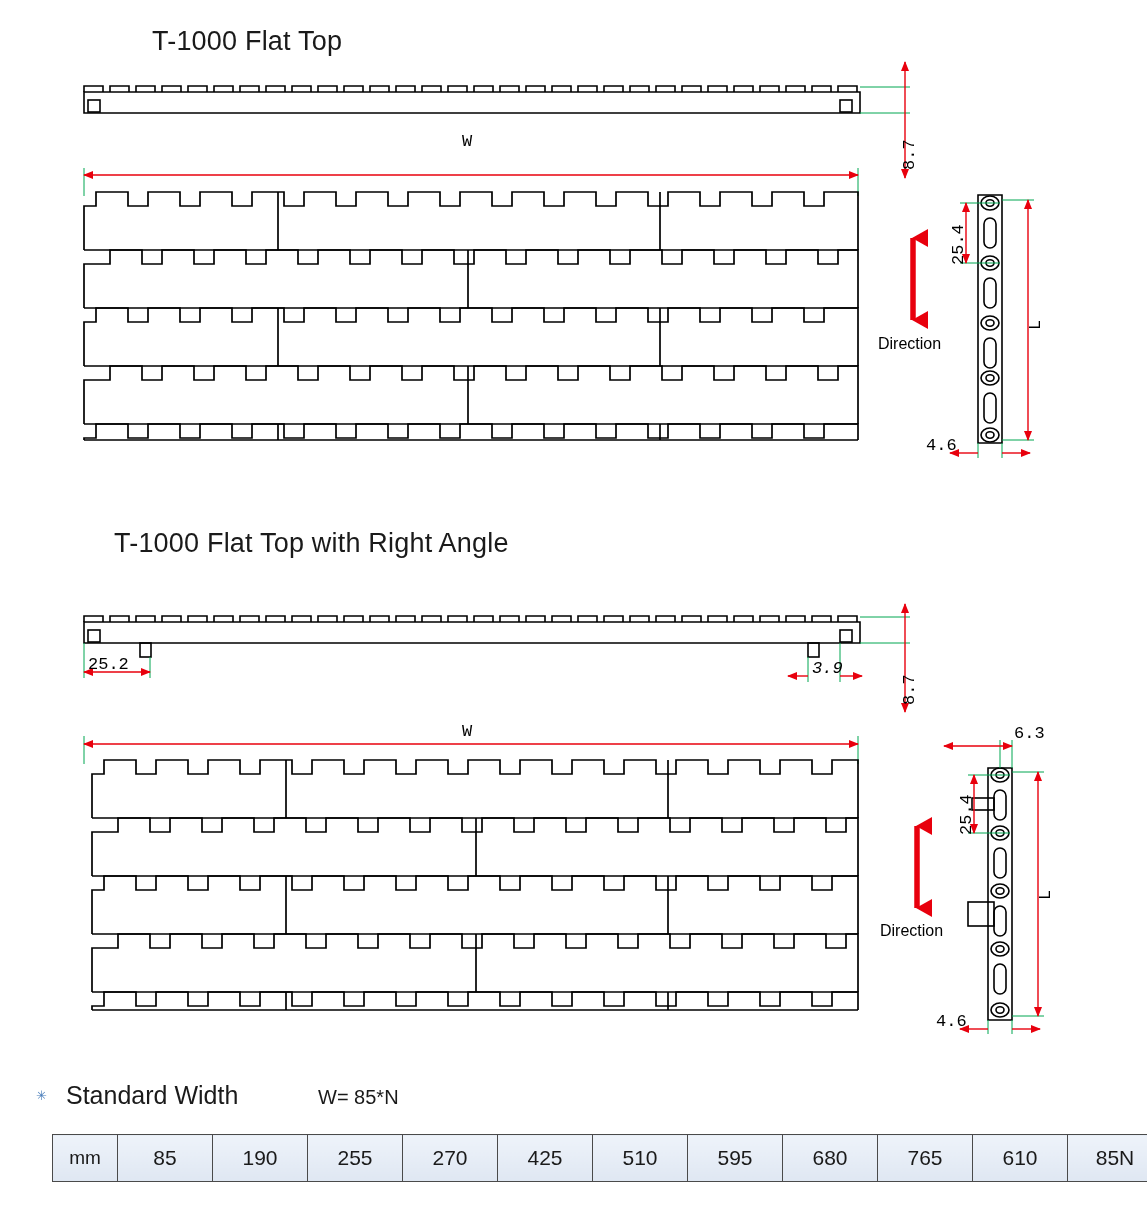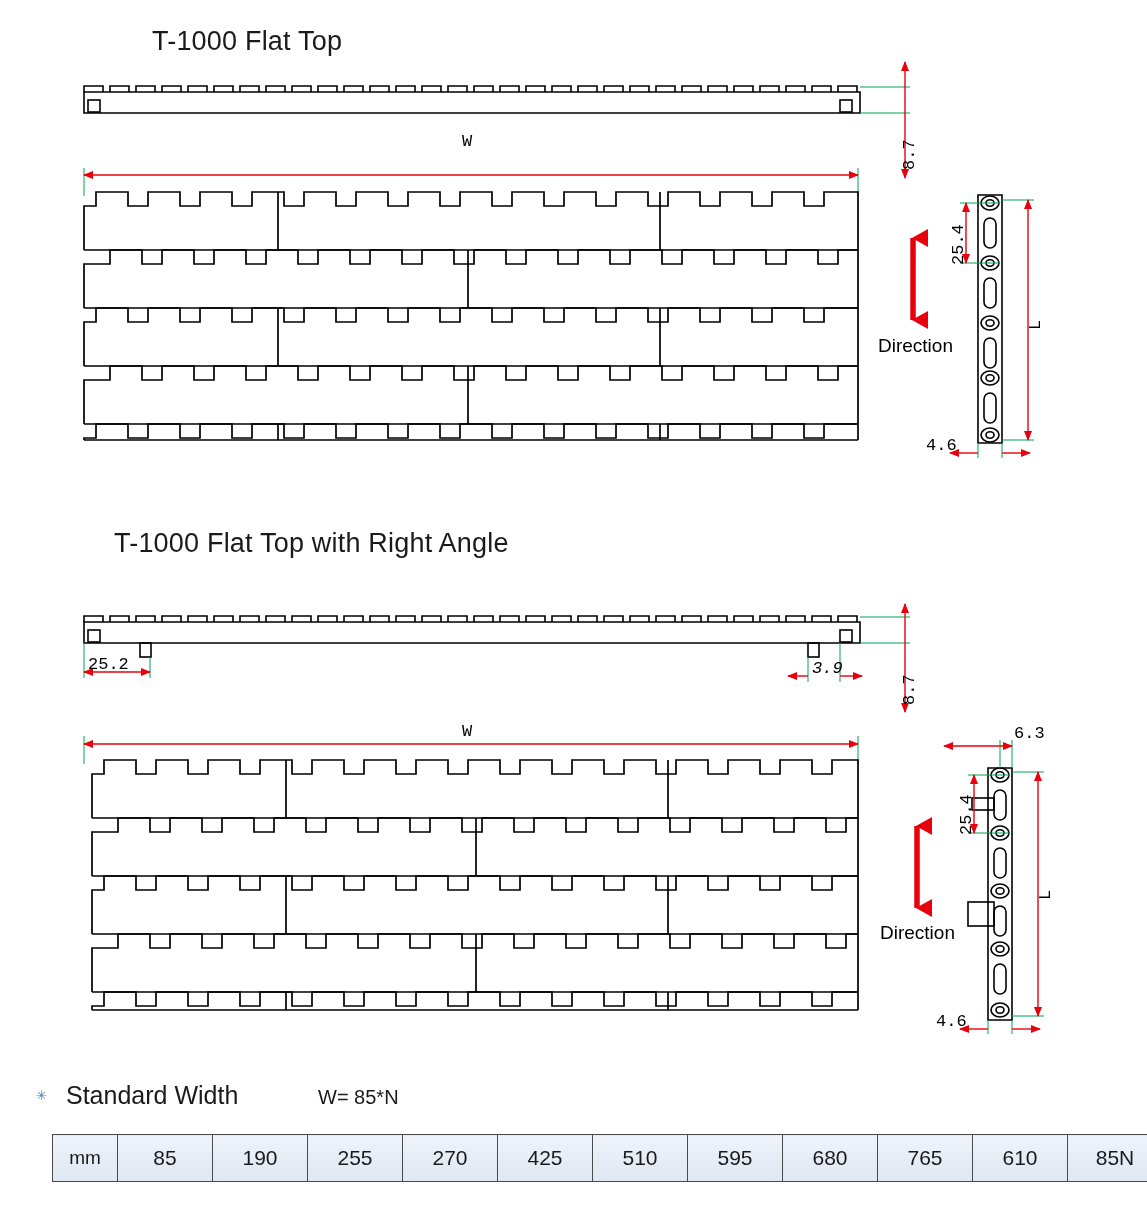--- a/index.html
+++ b/index.html
@@ -44,21 +44,21 @@
     color: #000;
     white-space: nowrap;
   }
   .dimlabel.vert {
     transform-origin: left top;
     transform: rotate(-90deg);
   }
   .dirlabel {
     position: absolute;
     font-family: "Liberation Sans", sans-serif;
-    font-size: 19px;
+    font-size: 16px;
     color: #000;
     white-space: nowrap;
   }
 
   
   .std-head {
     position: absolute;
     left: 66px;
     top: 1081px;
     font-family: "Liberation Sans", sans-serif;

